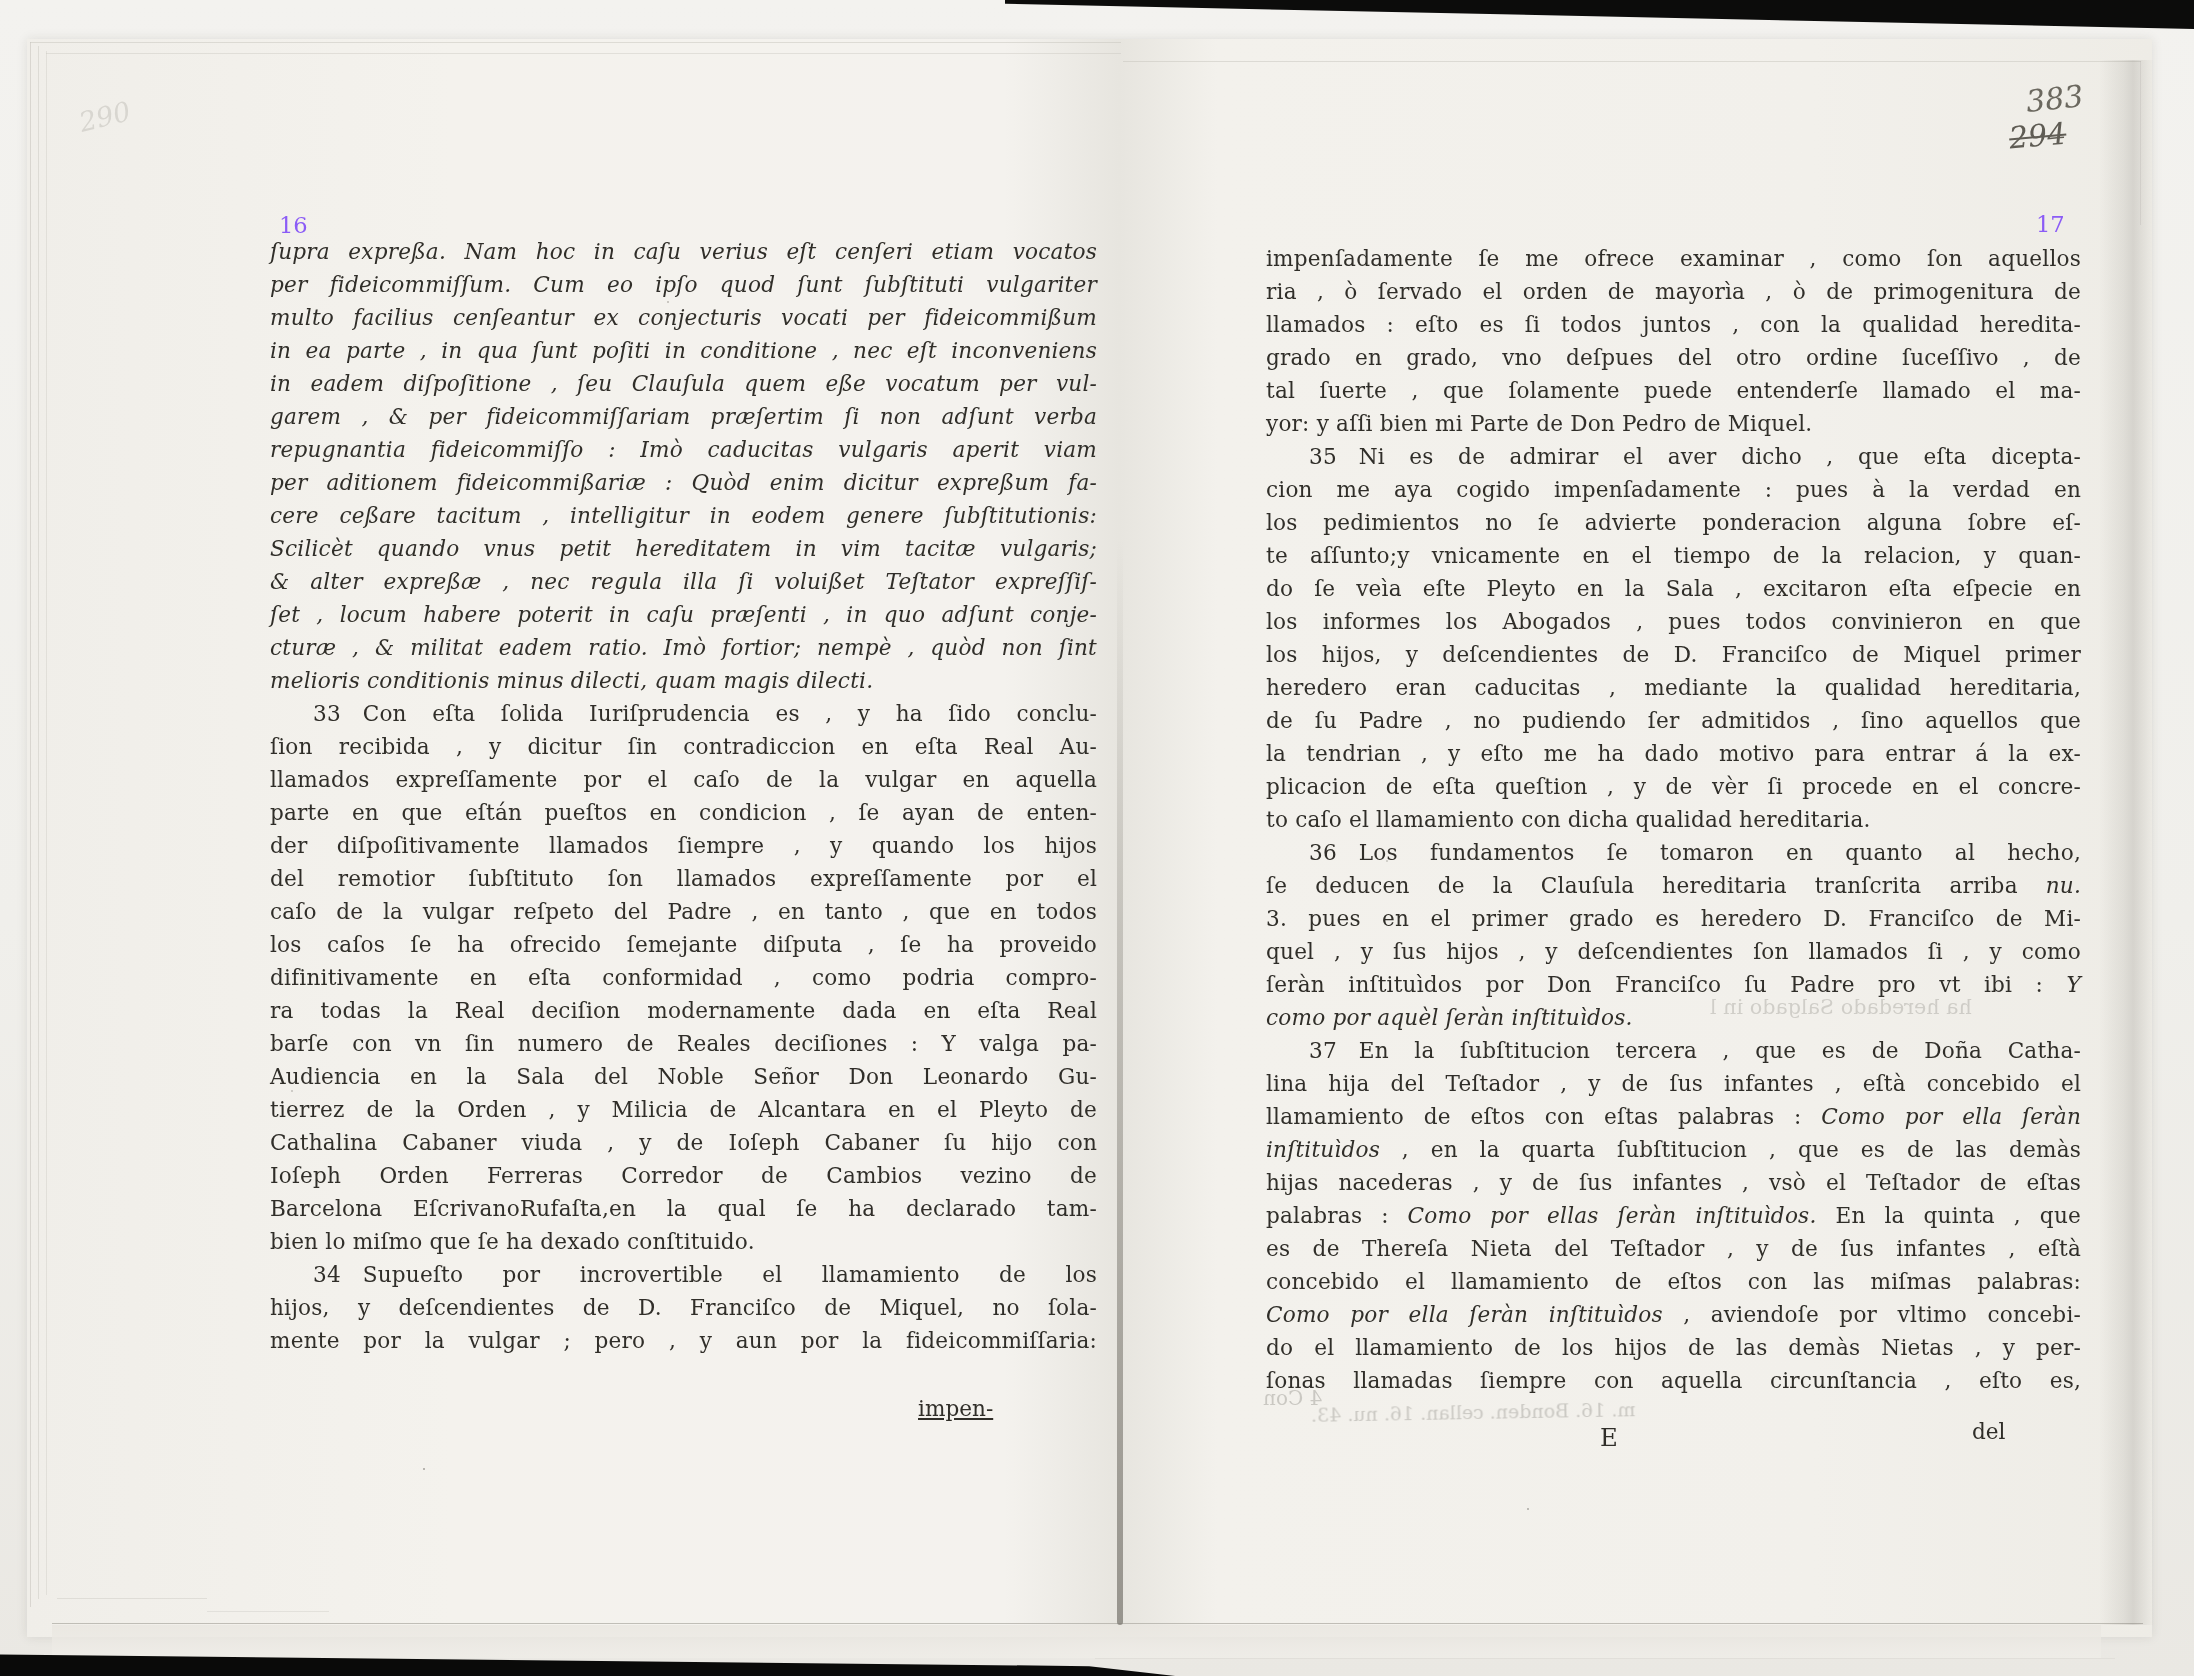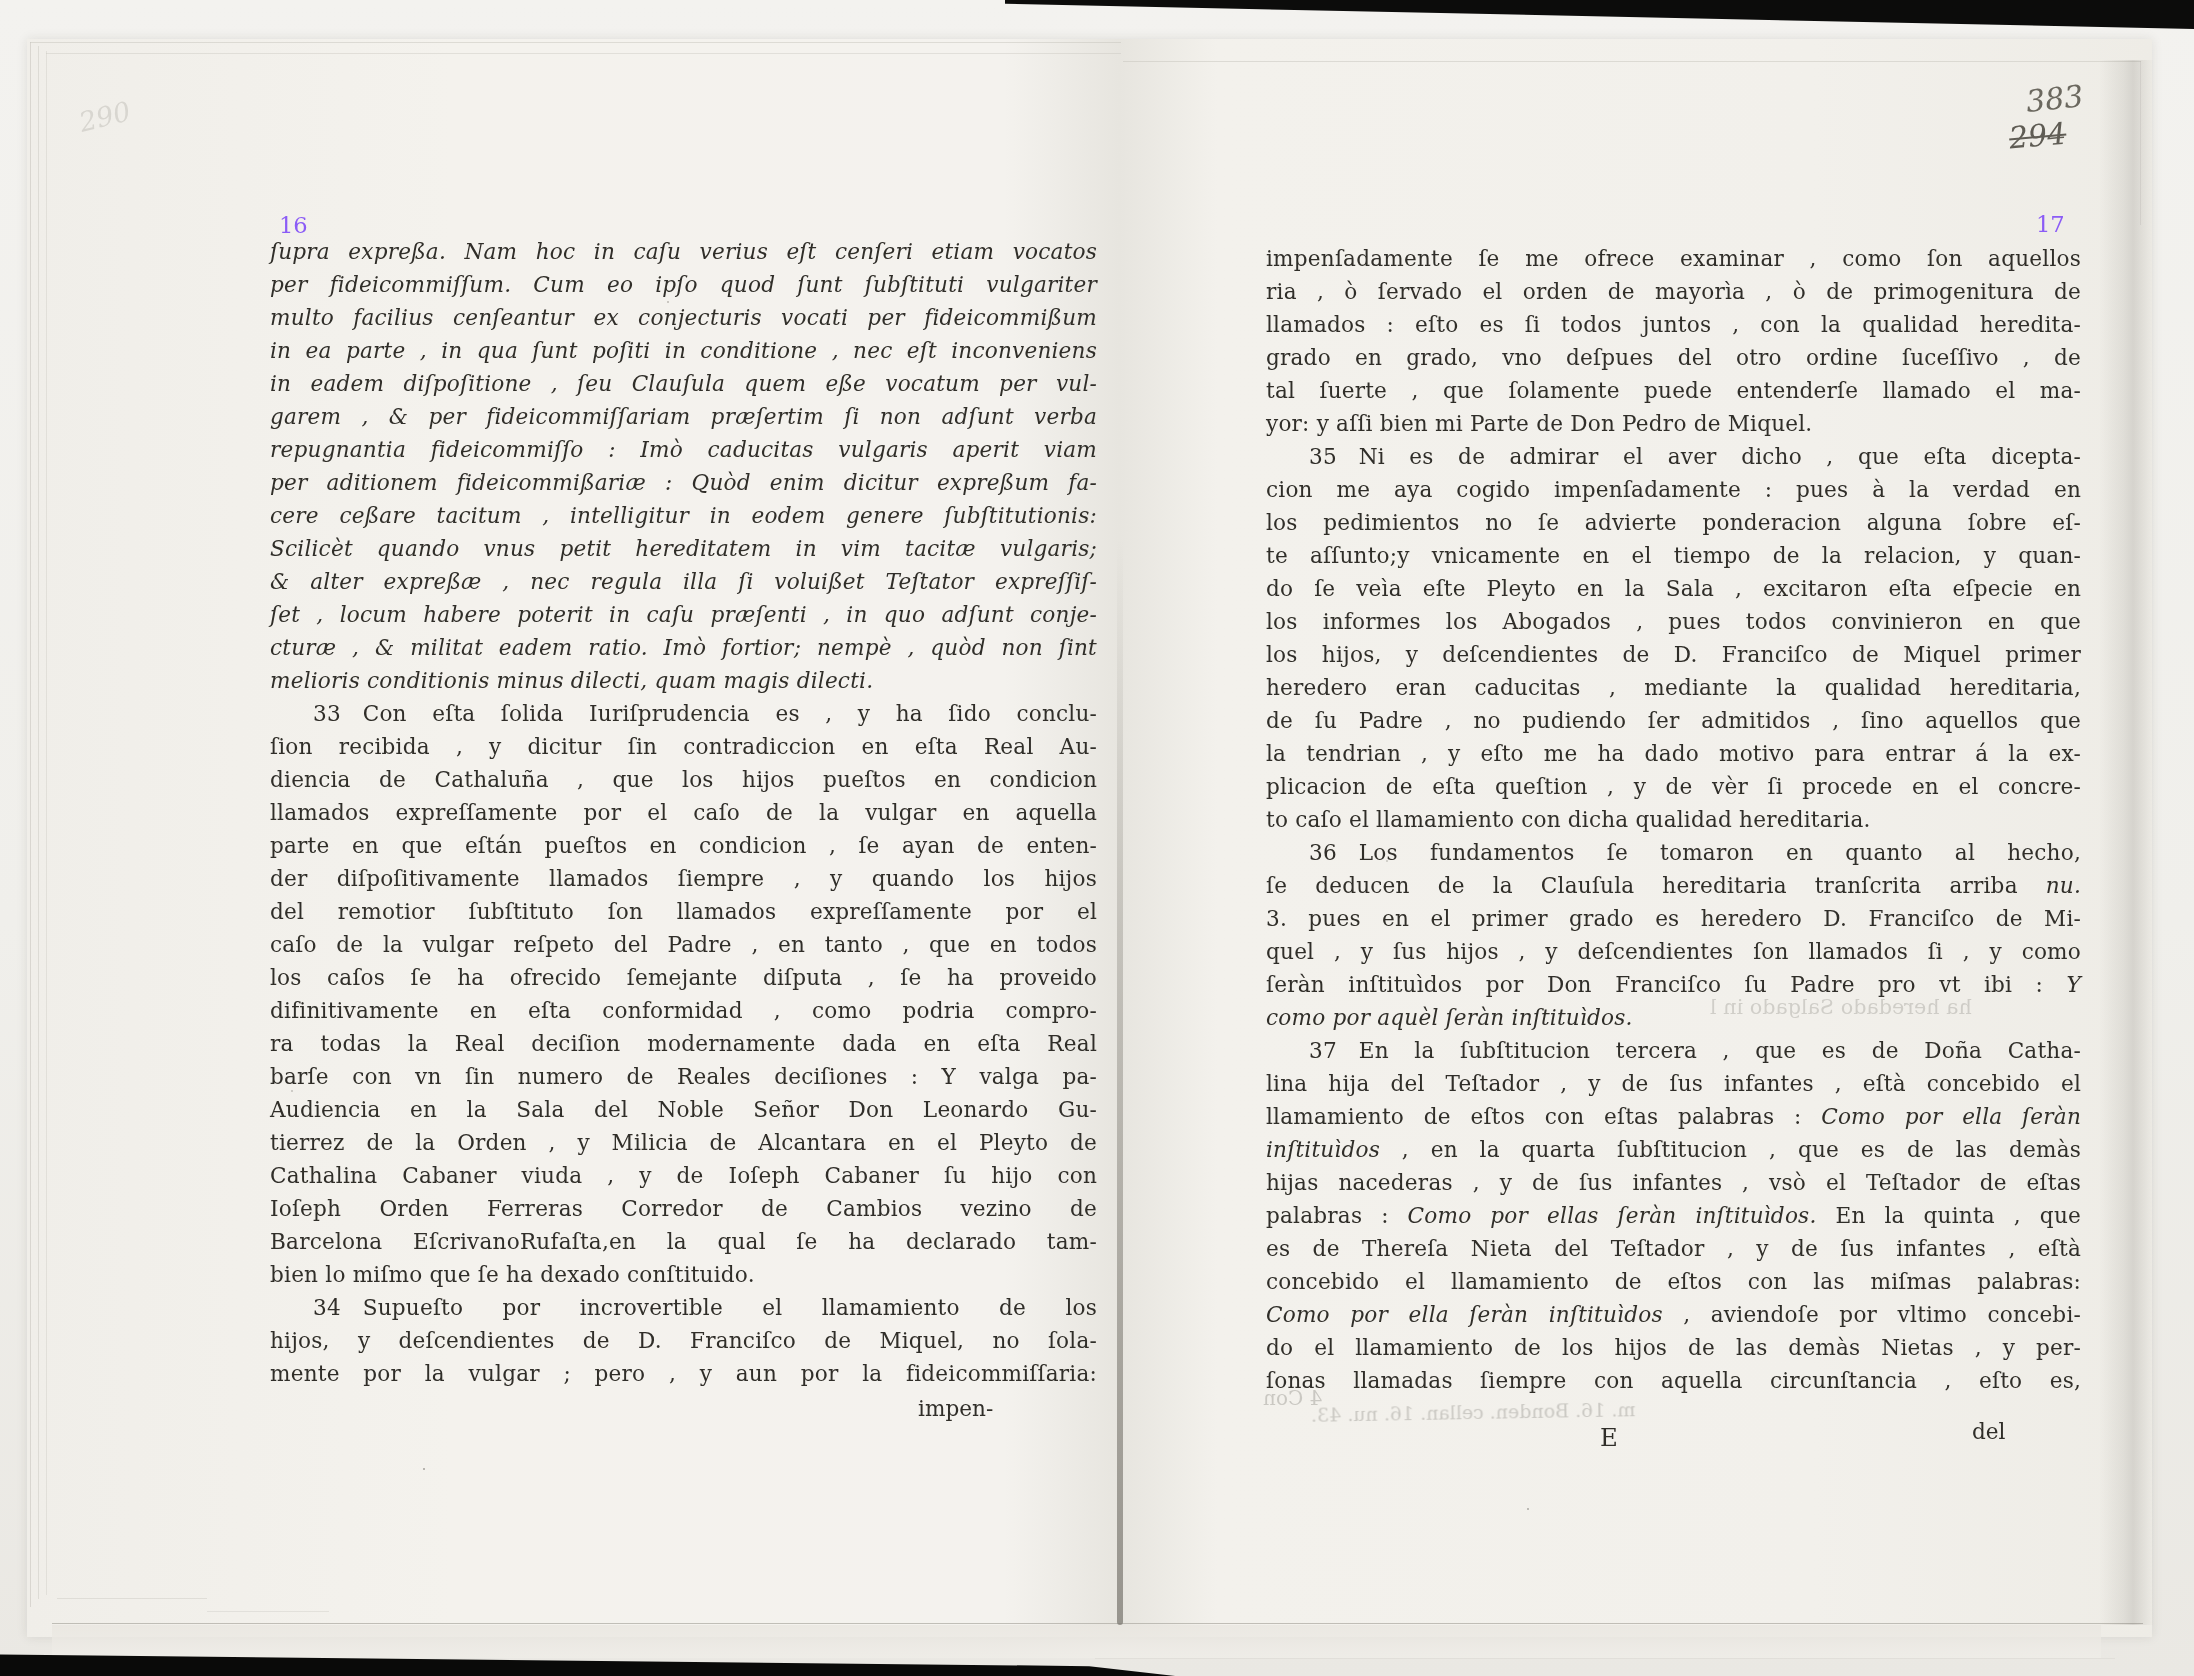--- a/index.html
+++ b/index.html
@@ -84,41 +84,40 @@
       <div class="line"><span class="it">repugnantia fideicommiſſo : Imò caducitas vulgaris aperit viam</span></div>
       <div class="line"><span class="it">per aditionem fideicommißariæ : Quòd enim dicitur expreßum fa-</span></div>
       <div class="line"><span class="it">cere ceßare tacitum , intelligitur in eodem genere ſubſtitutionis:</span></div>
       <div class="line"><span class="it">Scilicèt quando vnus petit hereditatem in vim tacitæ vulgaris;</span></div>
       <div class="line"><span class="it">&amp; alter expreßæ , nec regula illa ſi voluißet Teſtator expreſſiſ-</span></div>
       <div class="line"><span class="it">ſet , locum habere poterit in caſu præſenti , in quo adſunt conje-</span></div>
       <div class="line"><span class="it">cturæ , &amp; militat eadem ratio. Imò fortior; nempè , quòd non ſint</span></div>
       <div class="line last"><span class="it">melioris conditionis minus dilecti, quam magis dilecti.</span></div>
       <div class="line ind"><span>33 Con eſta ſolida Iuriſprudencia es , y ha ſido conclu-</span></div>
       <div class="line"><span>ſion recibida , y dicitur ſin contradiccion en eſta Real Au-</span></div>
-      <div class="line"><span>diencia de Cathaluña , que los hijos pueſtos en condicion</span></div>
       <div class="line"><span>llamados expreſſamente por el caſo de la vulgar en aquella</span></div>
       <div class="line"><span>parte en que eſtán pueſtos en condicion , ſe ayan de enten-</span></div>
       <div class="line"><span>der diſpoſitivamente llamados ſiempre , y quando los hijos</span></div>
       <div class="line"><span>del remotior ſubſtituto ſon llamados expreſſamente por el</span></div>
       <div class="line"><span>caſo de la vulgar reſpeto del Padre , en tanto , que en todos</span></div>
       <div class="line"><span>los caſos ſe ha ofrecido ſemejante diſputa , ſe ha proveido</span></div>
       <div class="line"><span>difinitivamente en eſta conformidad , como podria compro-</span></div>
       <div class="line"><span>ra todas la Real deciſion modernamente dada en eſta Real</span></div>
       <div class="line"><span>barſe con vn ſin numero de Reales deciſiones : Y valga pa-</span></div>
       <div class="line"><span>Audiencia en la Sala del Noble Señor Don Leonardo Gu-</span></div>
       <div class="line"><span>tierrez de la Orden , y Milicia de Alcantara en el Pleyto de</span></div>
       <div class="line"><span>Cathalina Cabaner viuda , y de Ioſeph Cabaner ſu hijo con</span></div>
       <div class="line"><span>Ioſeph Orden Ferreras Corredor de Cambios vezino de</span></div>
       <div class="line"><span>Barcelona EſcrivanoRufaſta,en la qual ſe ha declarado tam-</span></div>
       <div class="line last"><span>bien lo miſmo que ſe ha dexado conſtituido.</span></div>
       <div class="line ind"><span>34 Supueſto por incrovertible el llamamiento de los</span></div>
       <div class="line"><span>hijos, y deſcendientes de D. Franciſco de Miquel, no ſola-</span></div>
       <div class="line"><span>mente por la vulgar ; pero , y aun por la fideicommiſſaria:</span></div>
     </div>
-  <div class="catchword" style="left:918px;top:1396px;">impen-</div>
+  <div class="catchword" style="left:918px;top:1396px;text-decoration:underline;">impen-</div>
   <div class="hand" style="left:79px;top:101px;font-size:27px;opacity:.18;transform:rotate(-14deg);">290</div>
 </div>
 
 <div>
   <div class="folio" style="left:2036px;top:211px;">17</div>
   <div class="page-text right-block">
       <div class="line"><span>impenſadamente ſe me ofrece examinar , como ſon aquellos</span></div>
       <div class="line"><span>ria , ò ſervado el orden de mayorìa , ò de primogenitura de</span></div>
       <div class="line"><span>llamados : eſto es ſi todos juntos , con la qualidad heredita-</span></div>
       <div class="line"><span>grado en grado, vno deſpues del otro ordine ſuceſſivo , de</span></div>

